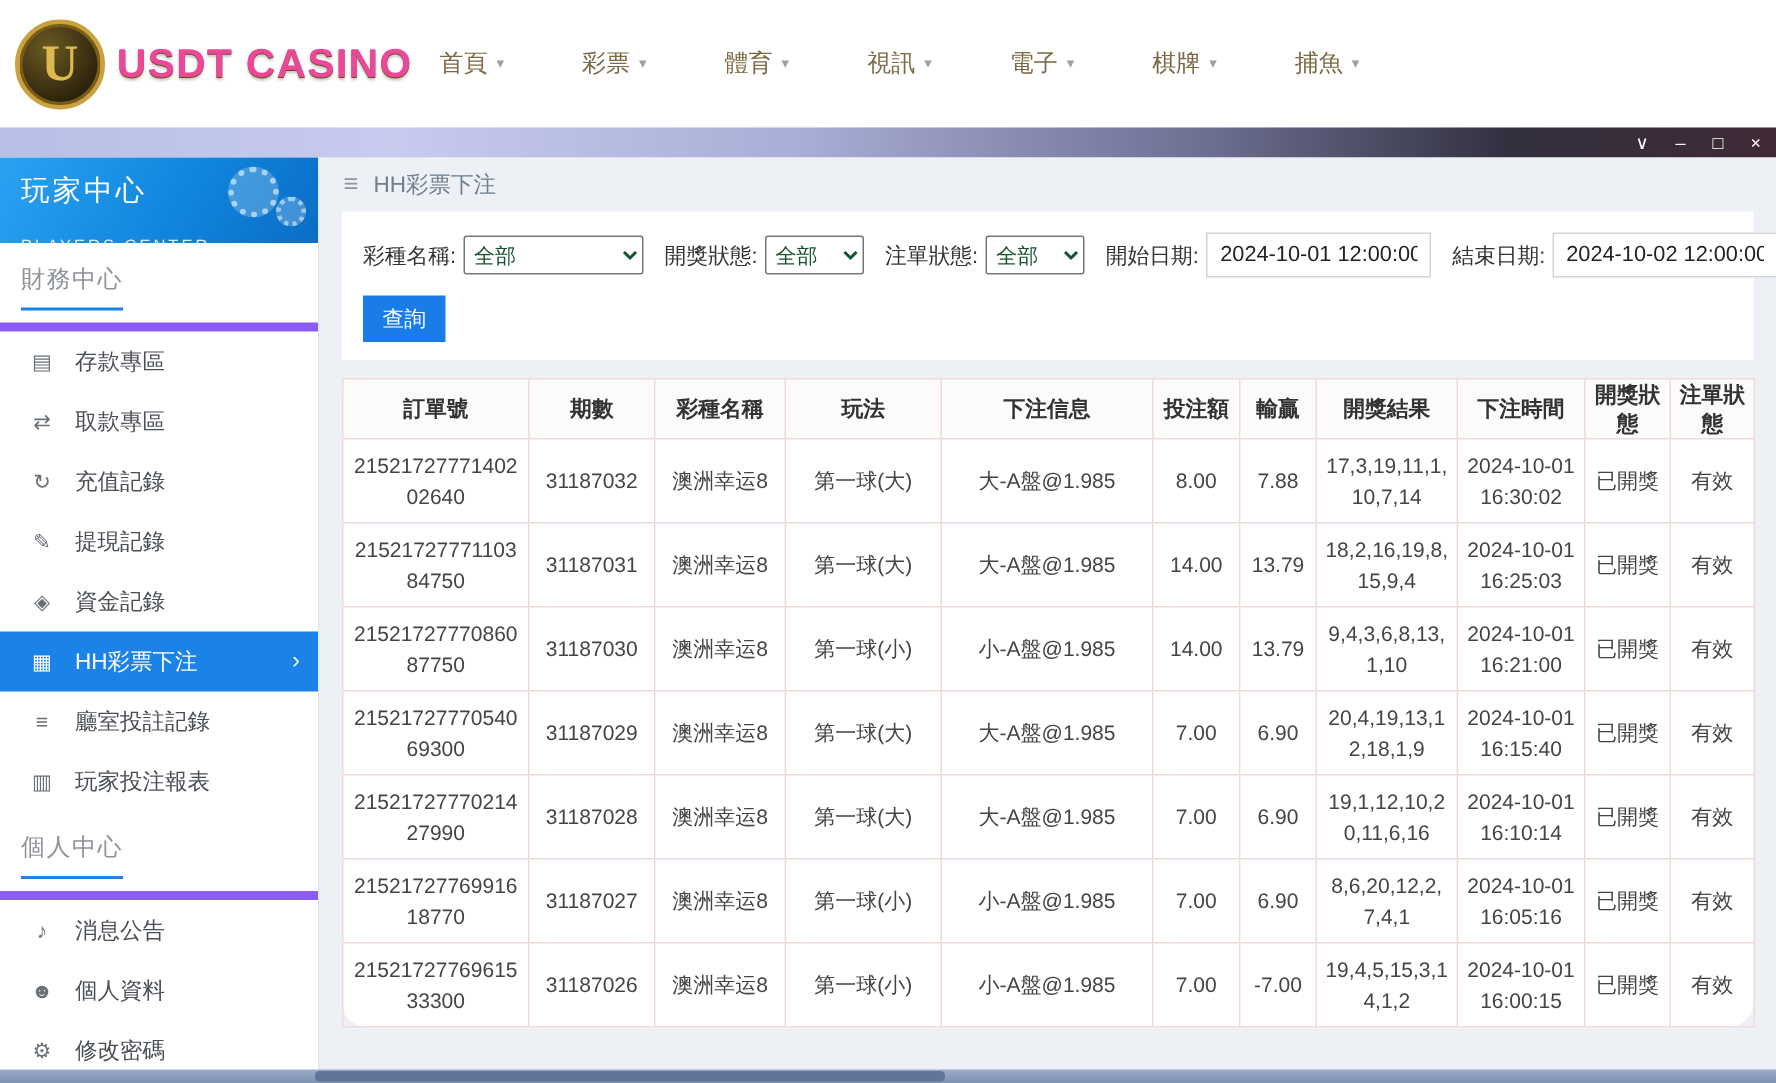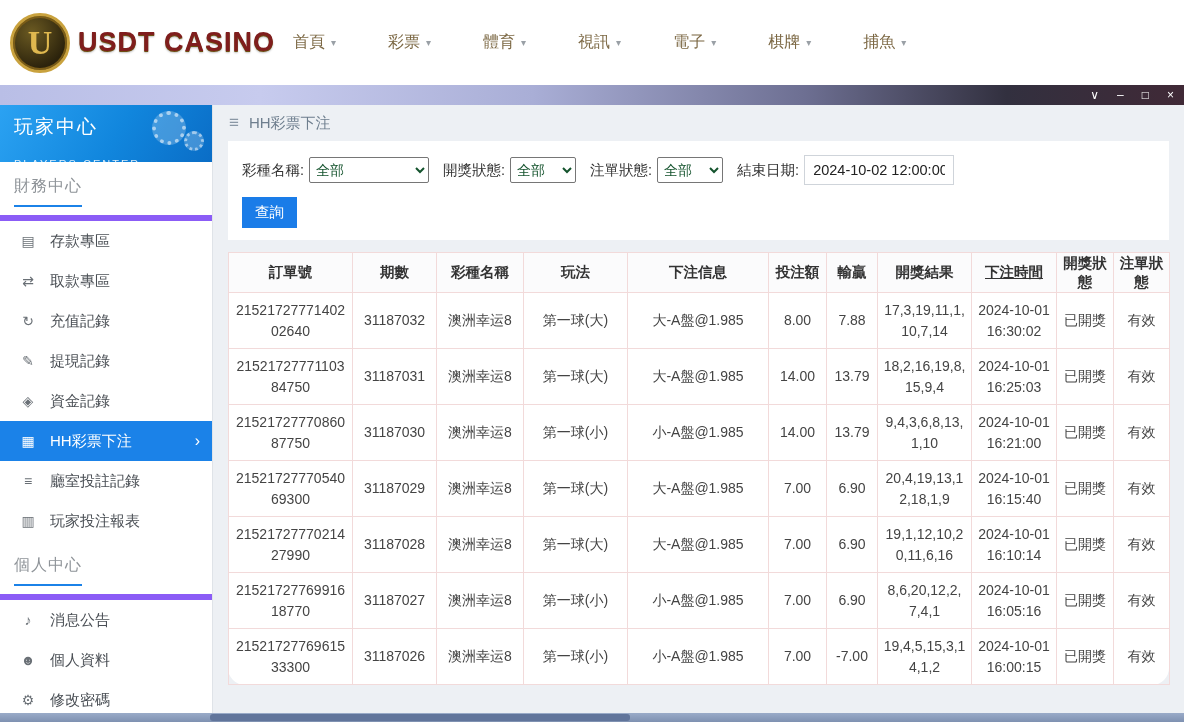--- a/index.html
+++ b/index.html
@@ -8,21 +8,21 @@
 
   
   .app-header { height:85px; background:#ffffff; display:flex; align-items:center; }
   .logo { display:flex; align-items:center; padding-left:10px; min-width:245px; }
   .logo-badge { width:60px; height:60px; border-radius:50%;
     background:radial-gradient(circle at 35% 30%, #6b5a22, #2c230c 70%);
     border:3px solid #c9a23e; color:#dfb84f; font-family:"Liberation Serif","DejaVu Serif",serif;
     font-size:34px; font-weight:bold; display:flex; align-items:center; justify-content:center;
     box-shadow:0 0 0 2px #7a5c17 inset; }
   .logo-text { margin-left:8px; font-size:27px; font-weight:bold; letter-spacing:1px;
-    color:#7f1d1d; text-shadow:0 1px 0 #6d4e12, 0 2px 2px rgba(0,0,0,.25); }
+    color:#ec4899; text-shadow:0 1px 0 #6d4e12, 0 2px 2px rgba(0,0,0,.25); }
   .main-nav { display:flex; align-items:center; gap:52px; margin-left:18px; }
   .nav-item { display:flex; align-items:center; gap:6px; cursor:pointer; }
   .nav-item > span:first-child { font-size:16px; color:#7c6844; }
   .nav-item .caret { font-size:10px; color:#9aa0a6; }
 
   
   .titlebar { height:20px; display:flex; align-items:center; justify-content:flex-end;
     background:linear-gradient(to right,#b9bee6 0%,#c7cbee 22%,#a9aed6 45%,#6d6f92 68%,#32303f 85%,#402936 100%);
     padding-right:10px; gap:18px; }
   .win-btn { color:#ffffff; font-size:12px; line-height:1; cursor:pointer; }
@@ -210,40 +210,44 @@
             <option>全部</option>
           </select>
         </div>
         <div class="f-group">
           <span class="f-label">注單狀態:</span>
           <select class="f-select sel-small">
             <option>全部</option>
           </select>
         </div>
         <div class="f-group">
+          <span class="f-label">開始日期:</span>
+          <input class="f-date" type="text" value="2024-10-01 12:00:00" style="">
+        </div>
+        <div class="f-group">
           <span class="f-label">結束日期:</span>
           <input class="f-date" type="text" value="2024-10-02 12:00:00" style="">
         </div>
       </div>
       <button class="search-btn">查詢</button>
     </div>
 
     <div class="table-card">
       <table class="bets">
         <thead>
             <tr>
               <th style="width: 124px;">訂單號</th>
               <th style="width: 84px;">期數</th>
               <th style="width: 87px;">彩種名稱</th>
               <th style="width: 104px;">玩法</th>
               <th style="width: 141px;">下注信息</th>
               <th style="width: 58px;">投注額</th>
               <th style="width: 51px;">輸贏</th>
               <th style="width: 94px;">開獎結果</th>
-              <th style="width: 85px; text-decoration: underline;">下注時間</th>
+              <th style="width: 85px;">下注時間</th>
               <th style="width: 57px;">開獎狀態</th>
               <th style="width: 56px;">注單狀態</th>
             </tr>
           </thead>
         <tbody>
             <tr>
               <td>2152172777140202640</td>
               <td>31187032</td>
               <td>澳洲幸运8</td>
               <td>第一球(大)</td>

